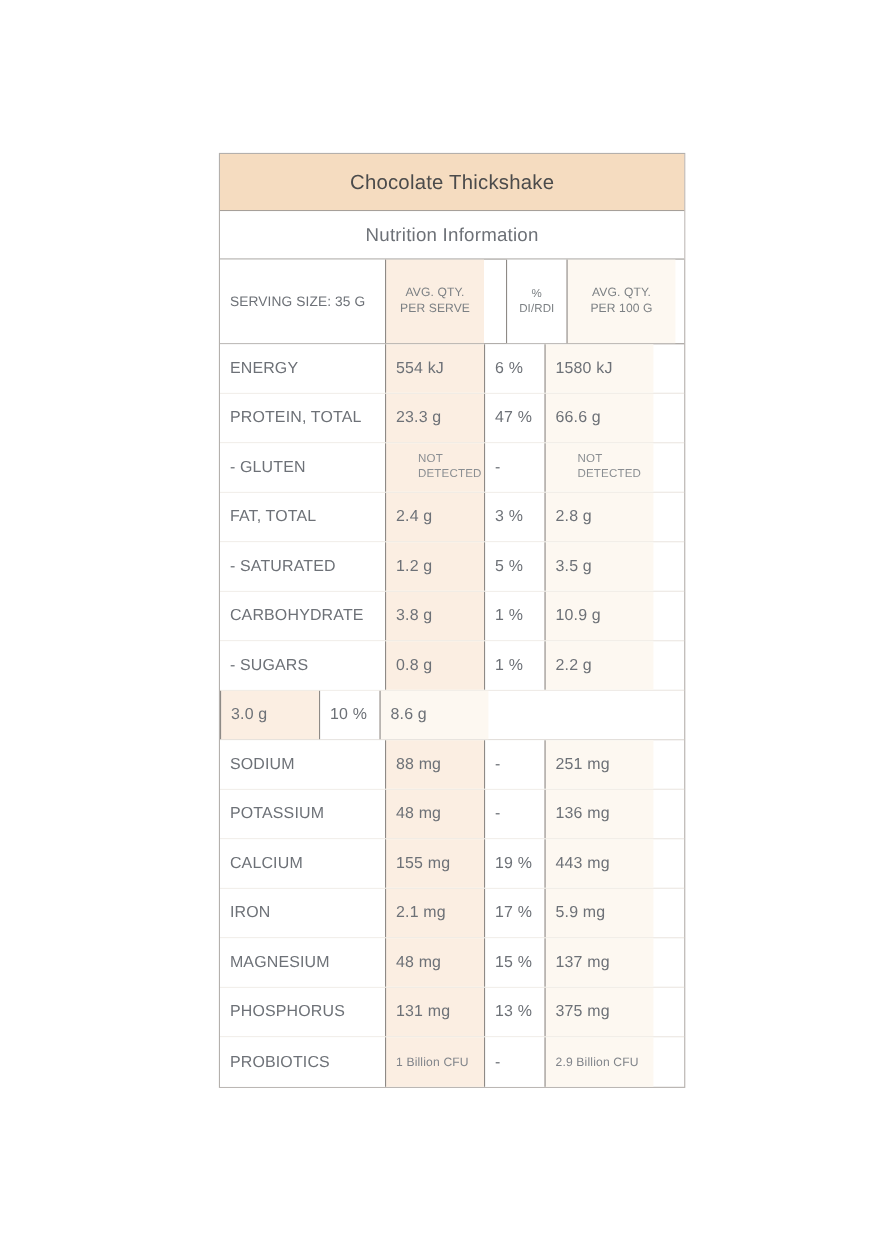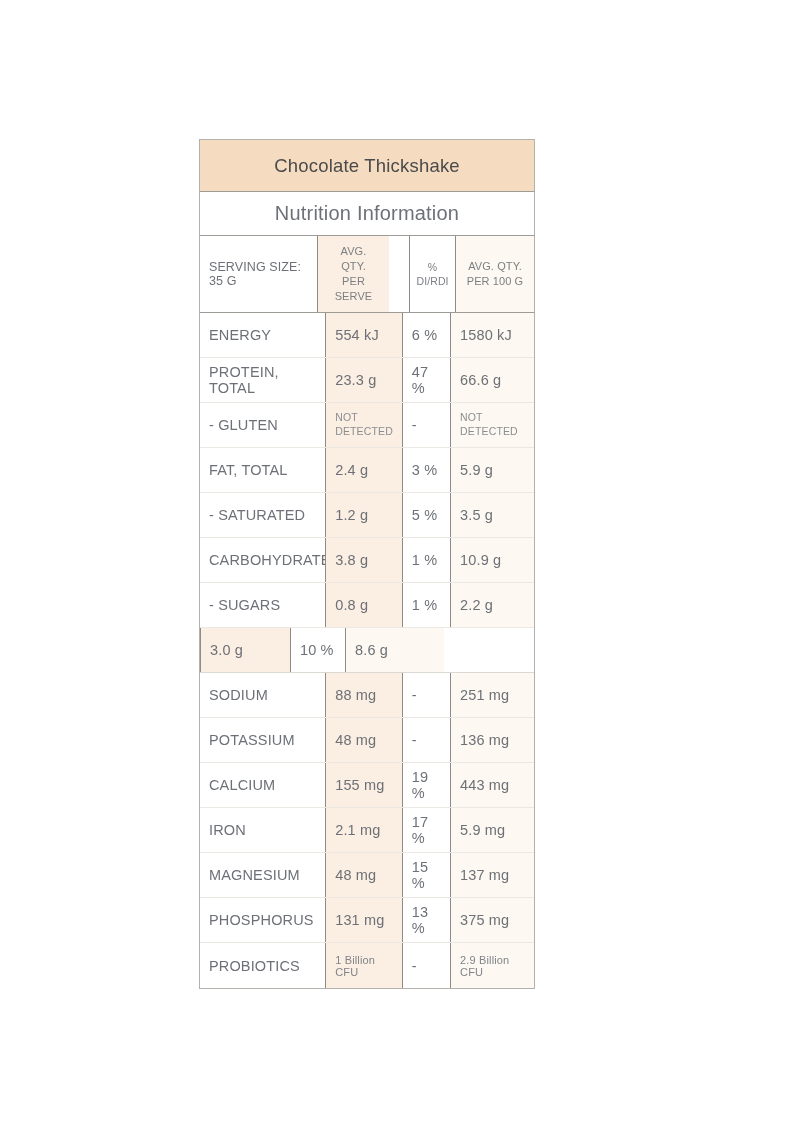--- a/index.html
+++ b/index.html
@@ -11,21 +11,21 @@
     height: 1126px;
     background: #ffffff;
     font-family: "Liberation Sans", sans-serif;
     -webkit-font-smoothing: antialiased;
   }
 
   #panel {
     position: absolute;
     left: 199px;
     top: 139px;
-    width: 336px;
+    width: 424px;
     box-sizing: border-box;
     border: 1px solid #b4b0ac;
     background: #ffffff;
   }
 
   
   .title-band {
     background: #f5dcc0;
     border-bottom: 1px solid #9e9a96;
     height: 51px;
@@ -42,21 +42,21 @@
   
   .subtitle-band {
     background: #ffffff;
     border-bottom: 1px solid #9e9a96;
     height: 43px;
     display: flex;
     align-items: center;
     justify-content: center;
   }
   .subtitle-band .subtitle-text {
-    font-size: 20px;
+    font-size: 17px;
     color: #6d7177;
     letter-spacing: 0.2px;
   }
 
   
   .nrow {
     display: flex;
     position: relative;
     box-sizing: border-box;
   }
@@ -117,21 +117,21 @@
   .data-row.fine .c-100 {
     font-size: 10.5px;
     line-height: 1.3;
     color: #8a8e92;
   }
   .data-row.tiny .c-serve,
   .data-row.tiny .c-100 {
     font-size: 11px;
     color: #80848a;
   }
-  .val-stack { display: block; }
+  .val-stack { display: block; margin-left: 20px; }
 </style>
 </head>
 <body>
 
 <div id="panel">
 
   <div class="title-band">
     <div class="title-text">Chocolate Thickshake</div>
   </div>
 
@@ -182,21 +182,21 @@
           <div class="val-stack">
             <div>NOT</div>
             <div>DETECTED</div>
           </div>
         </div>
       </div>
       <div class="nrow data-row">
         <div class="cell c-name">FAT, TOTAL</div>
         <div class="cell c-serve">2.4 g</div>
         <div class="cell c-di">3 %</div>
-        <div class="cell c-100">5.9 g</div>
+        <div class="cell c-100">2.8 g</div>
       </div>
       <div class="nrow data-row">
         <div class="cell c-name">- SATURATED</div>
         <div class="cell c-serve">1.2 g</div>
         <div class="cell c-di">5 %</div>
         <div class="cell c-100">3.5 g</div>
       </div>
       <div class="nrow data-row">
         <div class="cell c-name">CARBOHYDRATE</div>
         <div class="cell c-serve">3.8 g</div>

